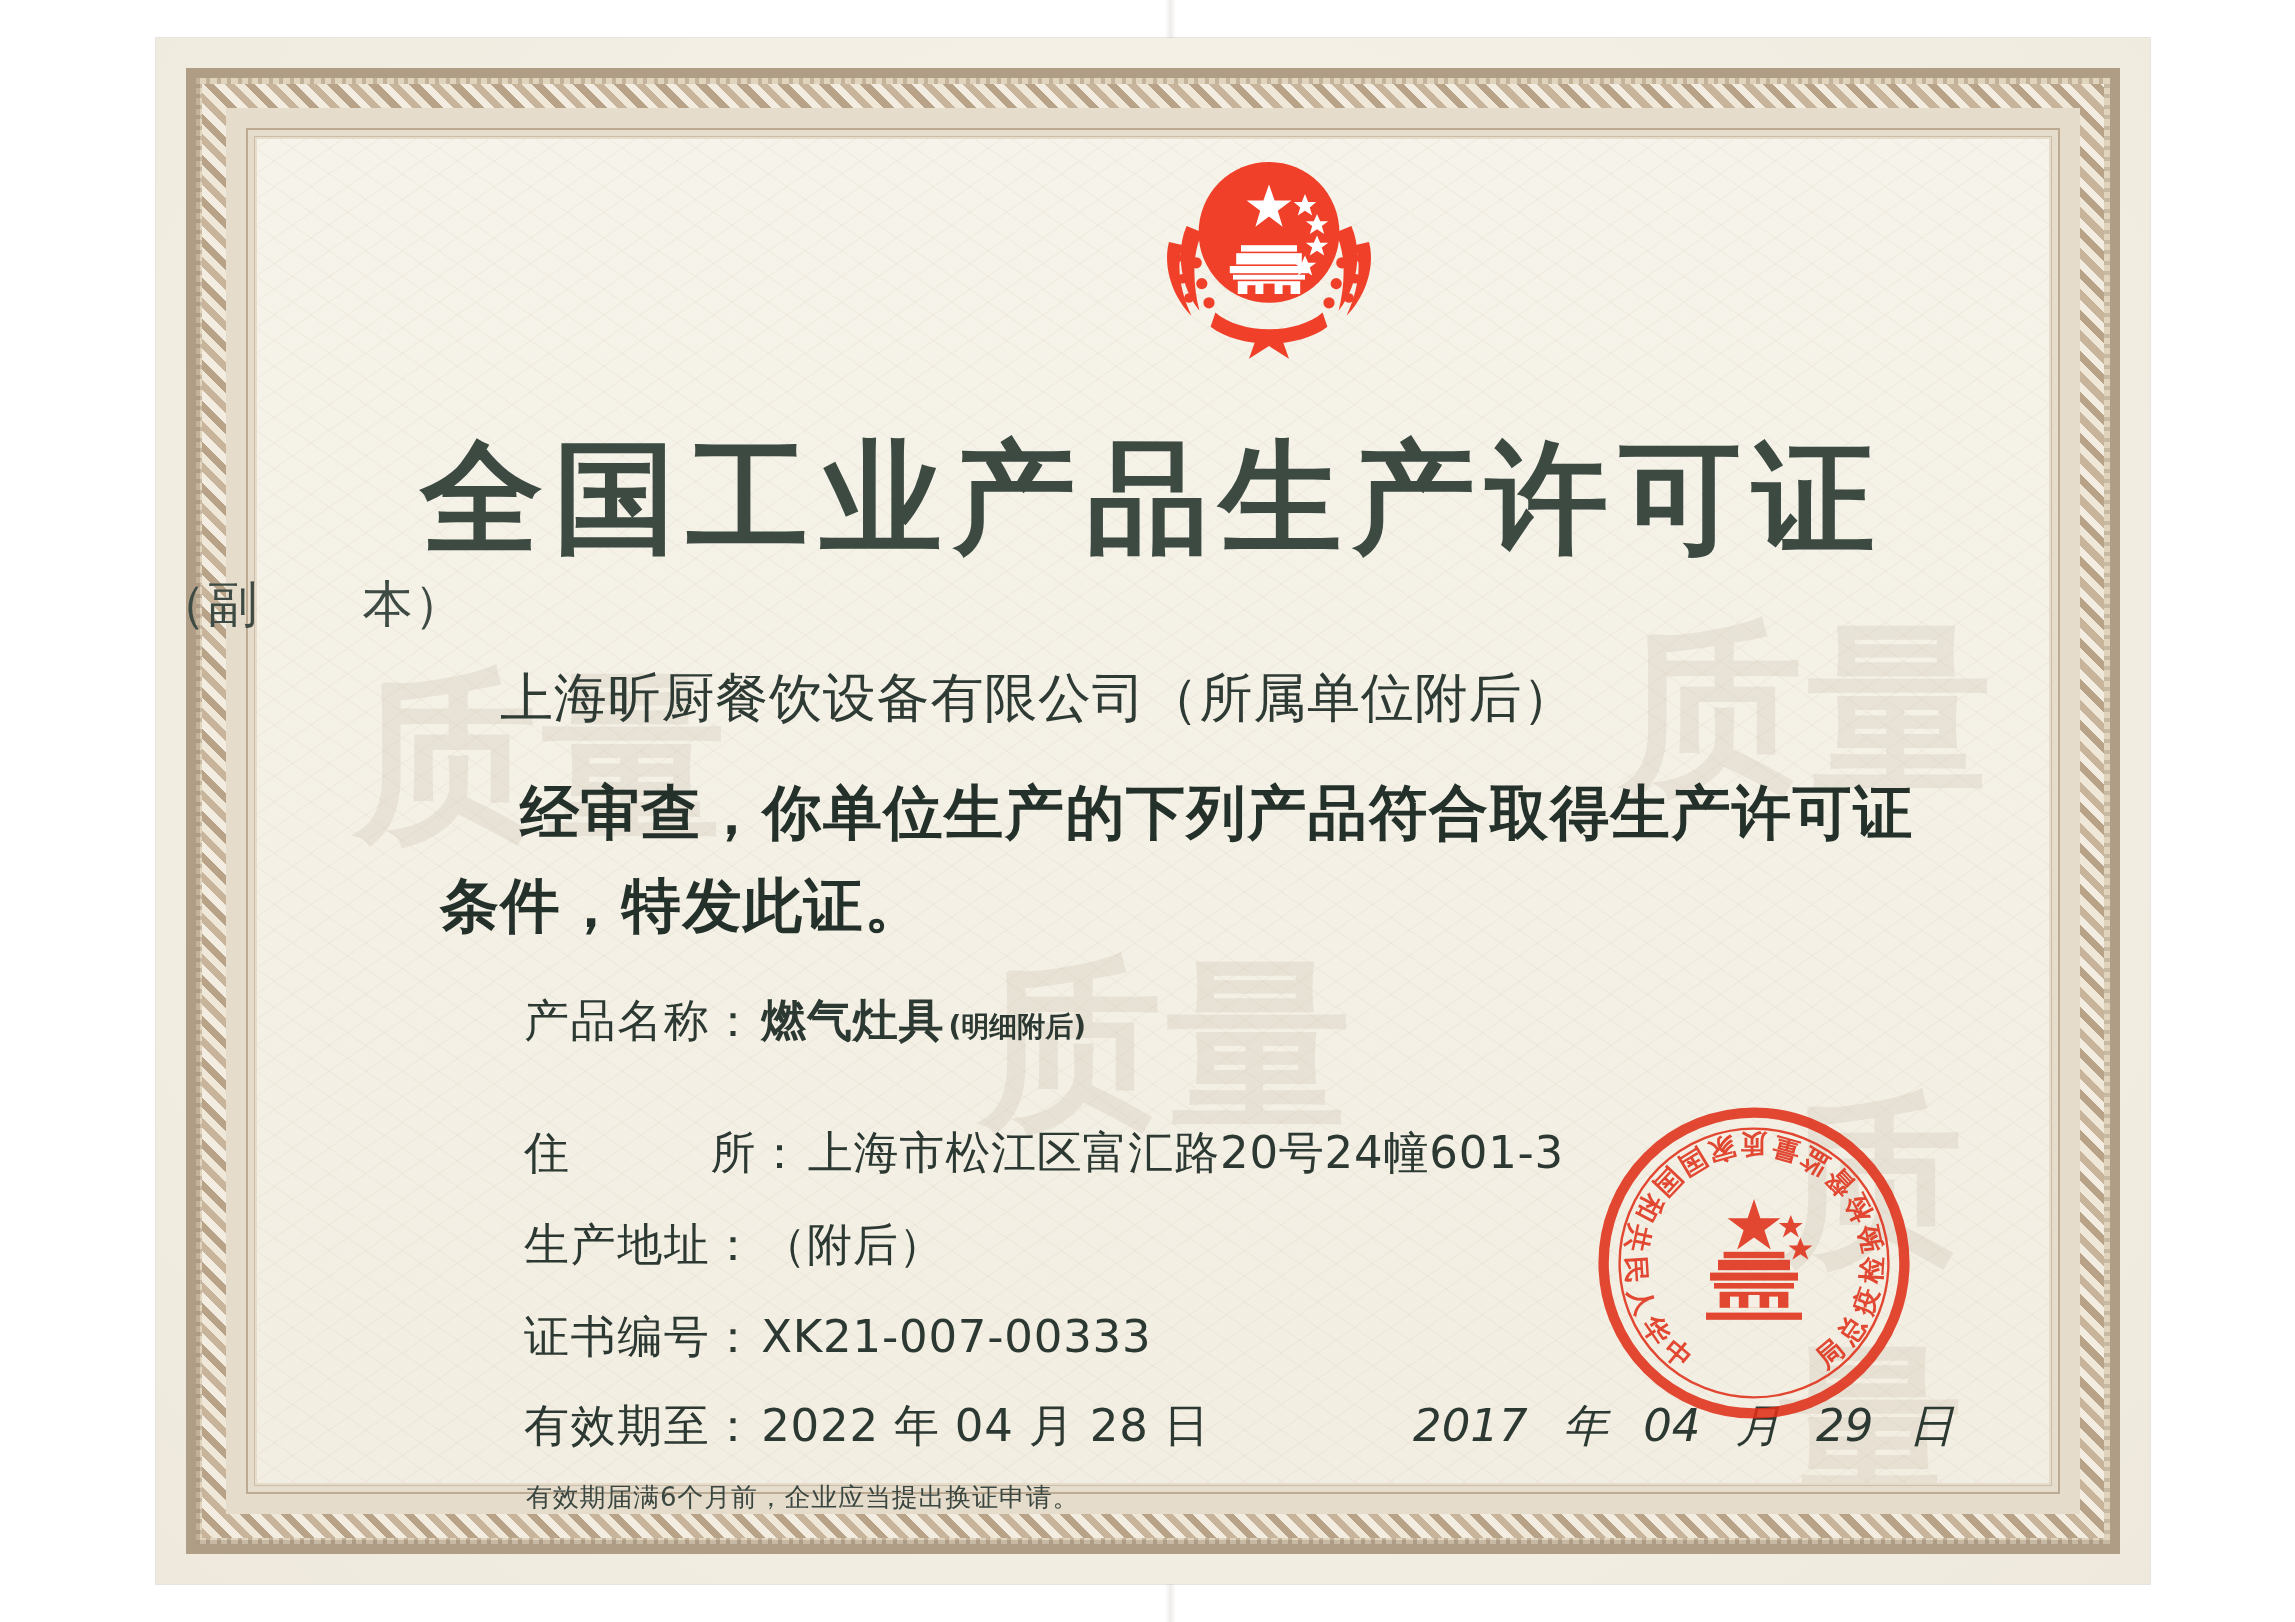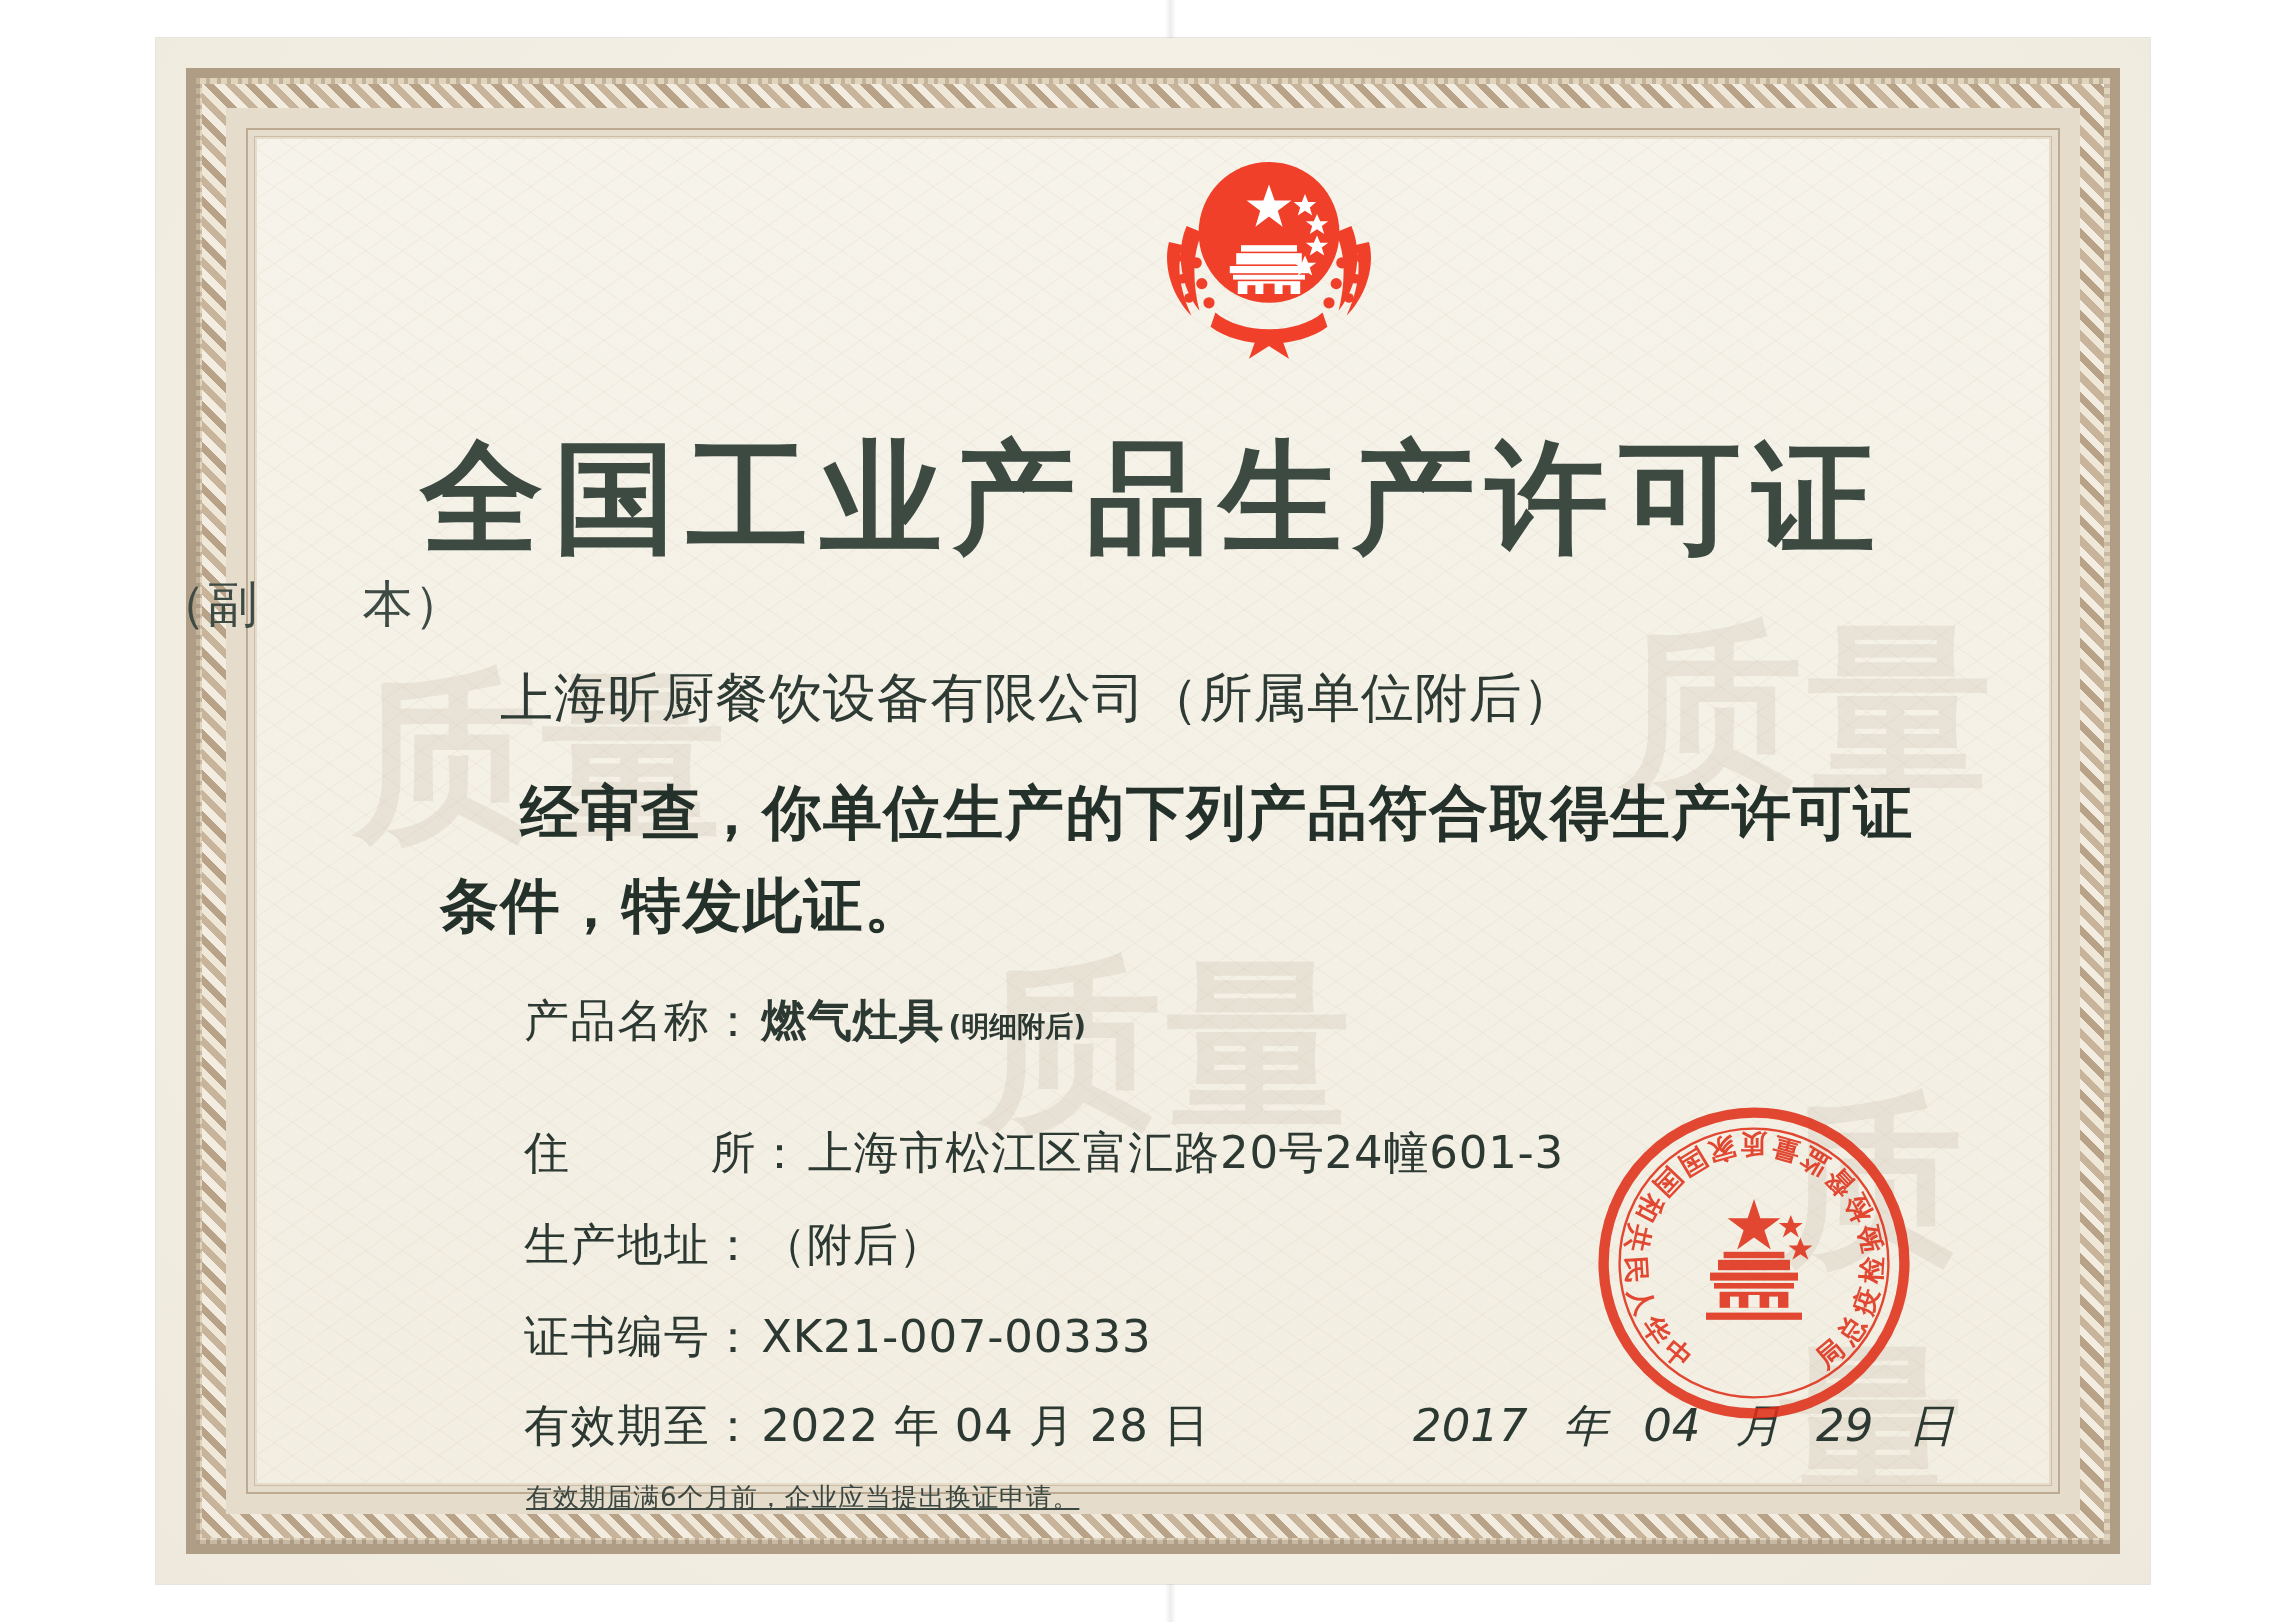--- a/index.html
+++ b/index.html
@@ -222,21 +222,20 @@
   .issue-date span { margin-right: 21px; }
 
   .footnote {
     position: absolute;
     left: 370px;
     top: 1442px;
     font-family: "DejaVu Sans", sans-serif;
     font-size: 26px;
     color: #3a4640;
     letter-spacing: 0.8px;
-    text-decoration: underline;
   }
 
   
   .seal {
     position: absolute;
     left: 1438px;
     top: 1065px;
     width: 320px;
     height: 320px;
     opacity: 0.88;

